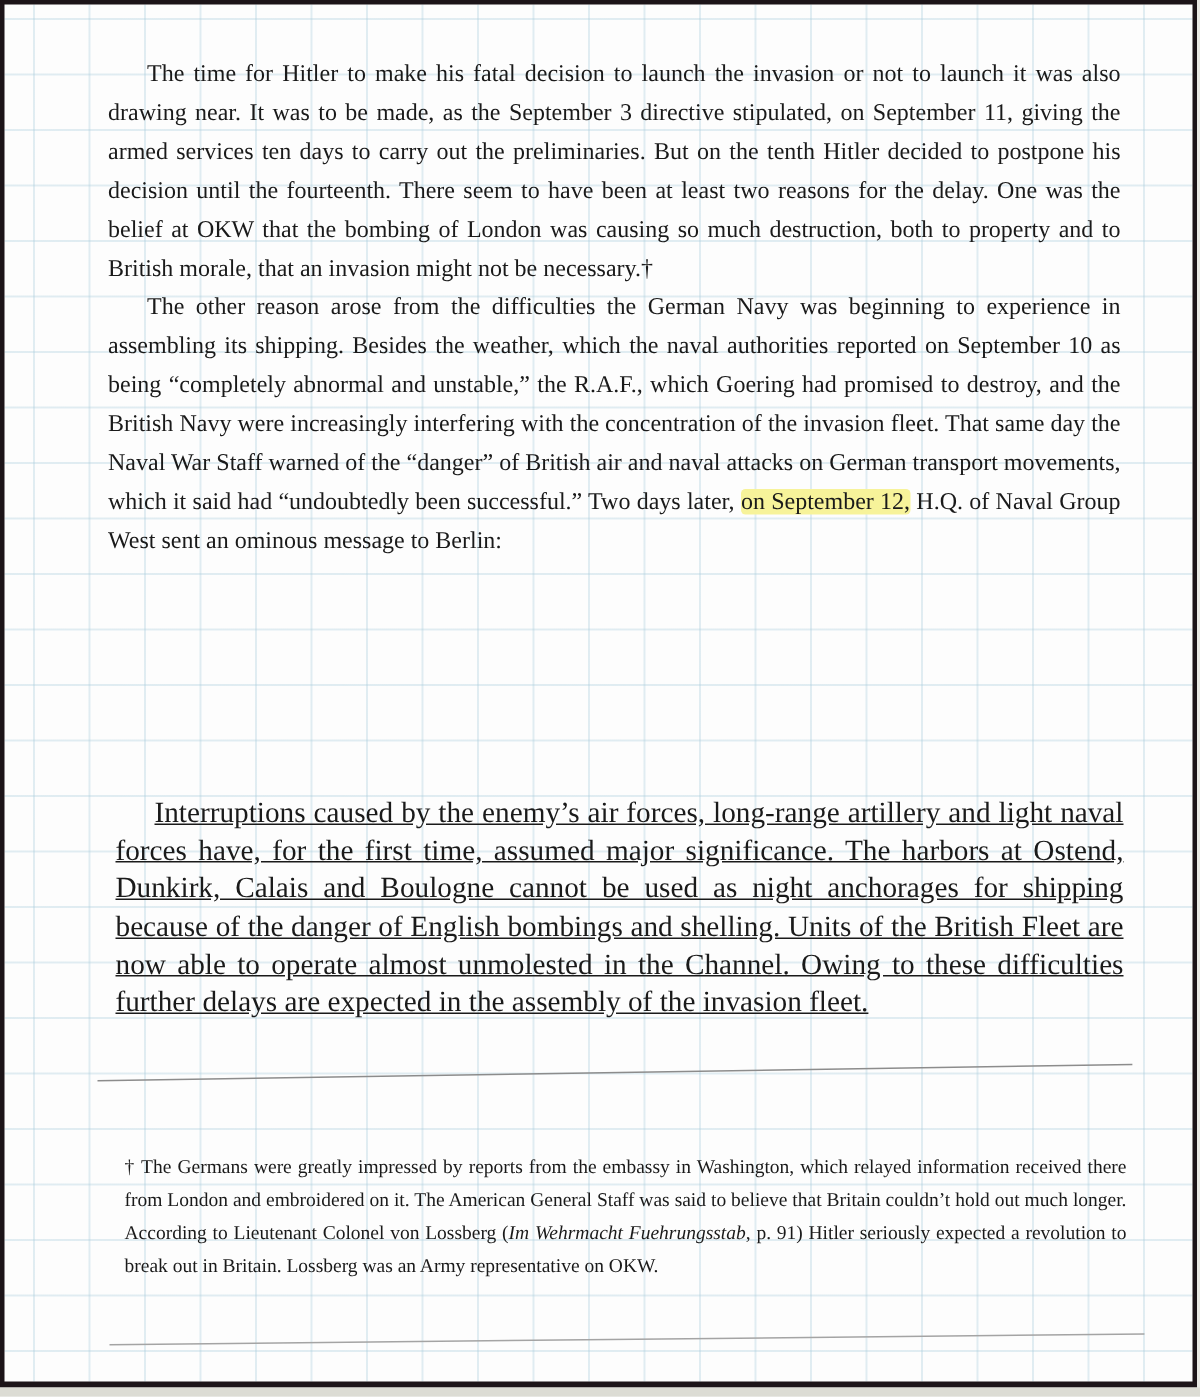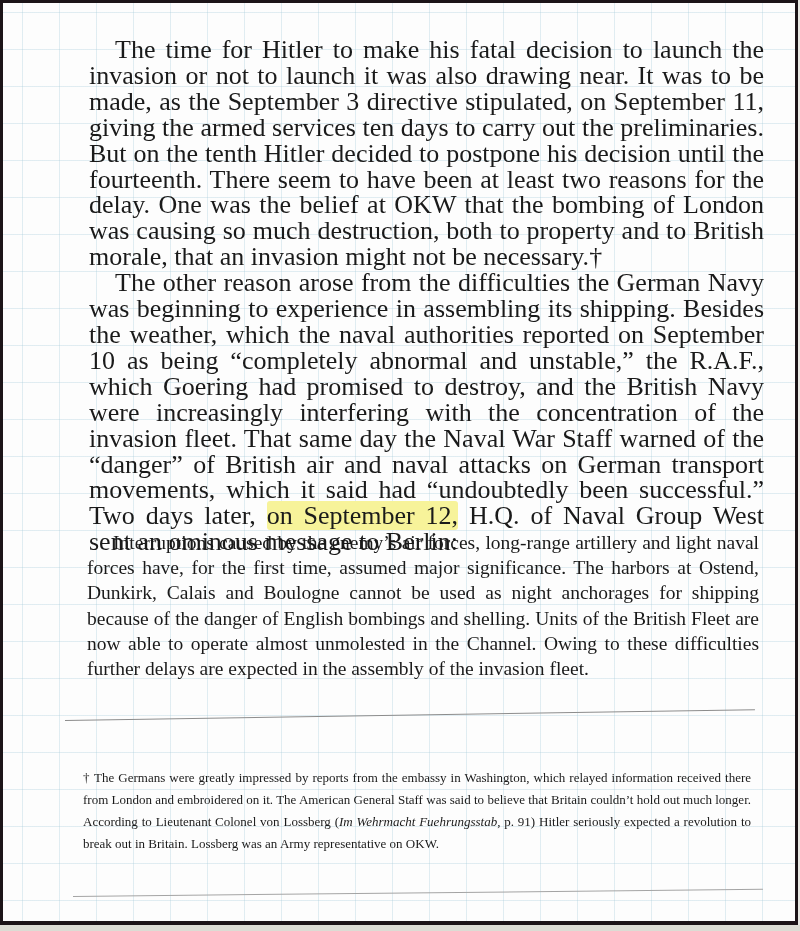--- a/index.html
+++ b/index.html
@@ -17,30 +17,30 @@
     border-top: 3px solid #1c1418;
     border-bottom: 4px solid #1c1418;
     background-color: #fdfdfd;
     background-image:
       linear-gradient(to right, rgba(170,205,220,0.35) 1px, transparent 1px),
       linear-gradient(to bottom, rgba(170,205,220,0.35) 1px, transparent 1px);
     background-size: 37px 37px;
     background-position: 19px 9px;
   }
   .text-block {
-    position: absolute; left: 86px; width: 675px;
-    font-size: 26px; line-height: 25.9px;
+    position: absolute; left: 69px; width: 675px;
+    font-size: 16px; line-height: 25.9px;
     text-align: justify;
   }
   .para { margin: 0; text-indent: 26px; }
   #main-body { top: 34px; }
   .highlight { background: #f7f39a; border-radius: 3px; }
   #quote-block {
-    top: 527px; left: 84px; width: 672px;
-    font-size: 19.5px; line-height: 25.2px;
+    top: 527px; left: 74px; width: 672px;
+    font-size: 19.5px; line-height: 25.2px; text-decoration: underline;
   }
   .rule {
     position: absolute; height: 1px; background: #8c8c8c;
     transform-origin: left center;
   }
   #rule-1 { left: 62px; top: 717px; width: 690px; transform: rotate(-0.9deg); }
   #rule-2 { left: 70px; top: 893px; width: 690px; transform: rotate(-0.6deg); background: #a4a4a4; }
   #footnote-block {
     position: absolute; left: 80px; top: 764px; width: 668px;
     font-size: 13px; line-height: 22px; text-align: justify;

